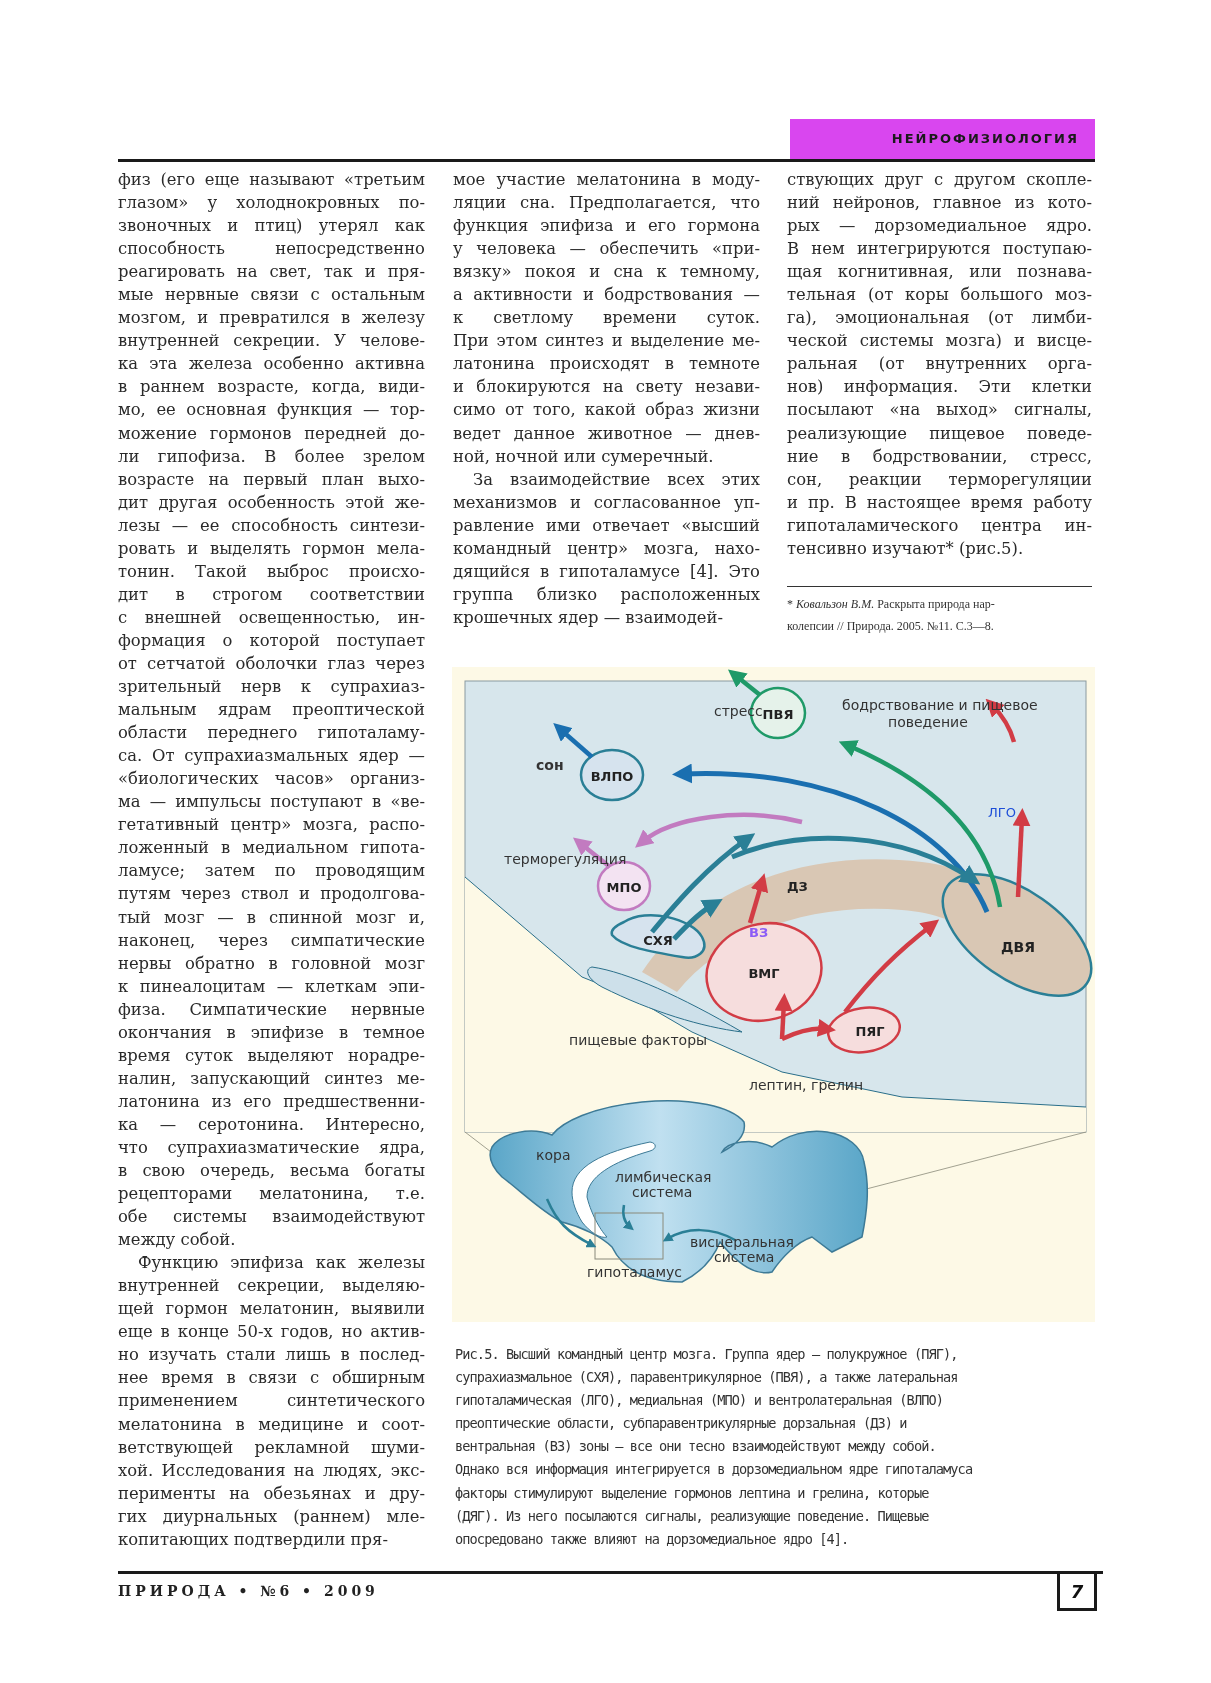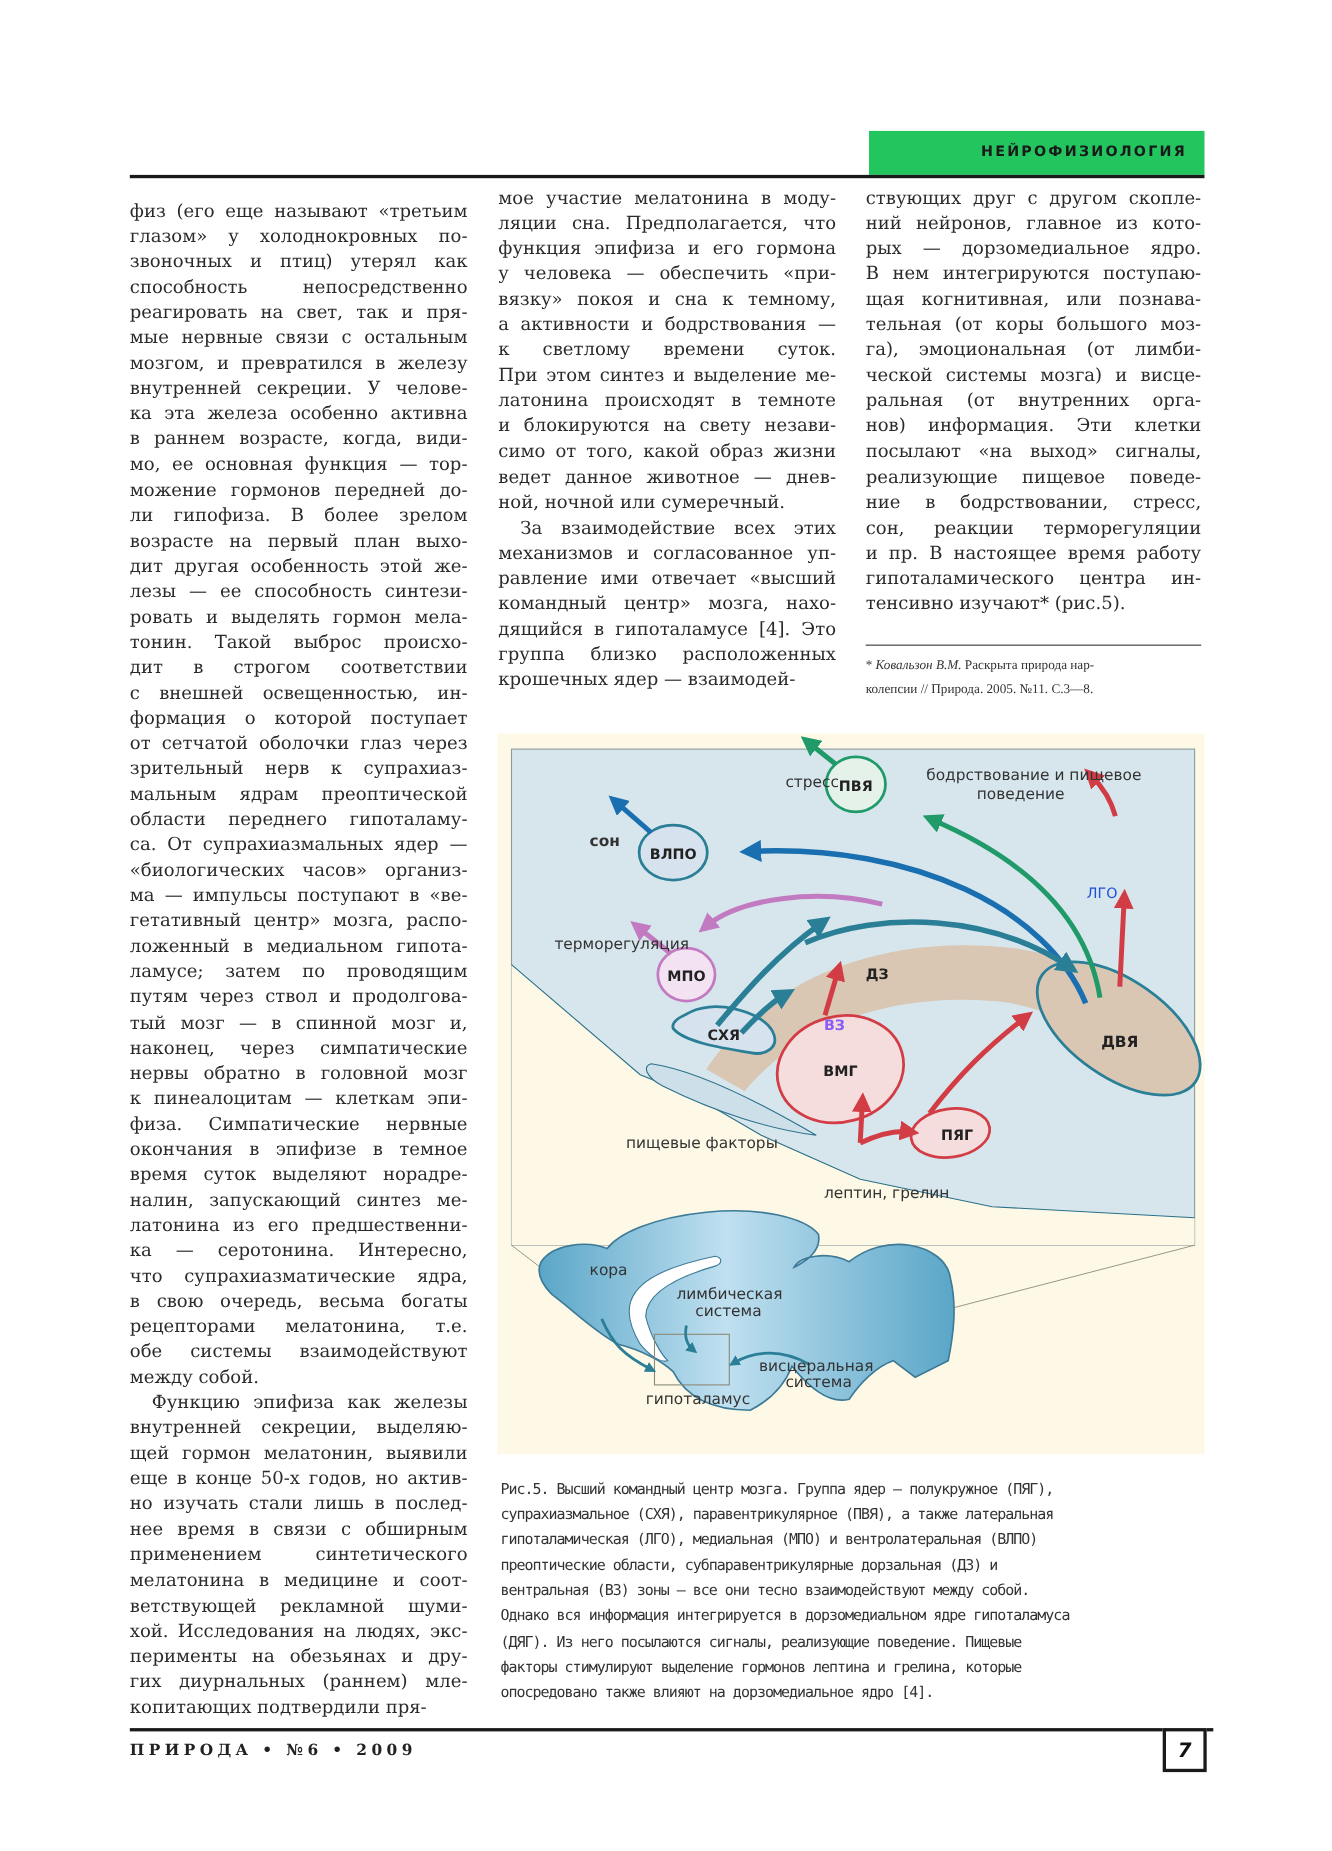--- a/index.html
+++ b/index.html
@@ -1,24 +1,24 @@
 <!DOCTYPE html>
 <html><head>
 <meta charset="utf-8">
 <style>
   html,body{margin:0;padding:0;background:#fff;}
   body{width:1211px;height:1683px;position:relative;overflow:hidden;font-family:"DejaVu Serif","Liberation Serif",serif;color:#222;}
-  .header-band{position:absolute;left:790px;top:119px;width:305px;height:40px;background:#22c55e;}
+  .header-band{position:absolute;left:790px;top:119px;width:305px;height:40px;background:#d946ef;}
   .section-label{position:absolute;right:16px;top:12px;font-family:"DejaVu Sans",sans-serif;font-weight:bold;font-size:13px;letter-spacing:2px;color:#1a1a1a;}
   .top-rule{position:absolute;left:118px;top:159px;width:977px;height:3px;background:#1a1a1a;}
   .col{position:absolute;font-size:16.4px;line-height:23.05px;text-align:justify;color:#2a2a2a;}
   .col .line{display:block;white-space:nowrap;text-align:justify;text-align-last:justify;}
   .col .line.last{text-align-last:left;}
   .col .line.ind{text-indent:20px;}
-  .col1{left:118px;top:168px;width:307px;margin-top:12px;}
+  .col1{left:118px;top:168px;width:307px;}
   .col2{left:453px;top:168px;width:307px;}
   .col3{left:787px;top:168px;width:305px;}
   .fn-rule{position:absolute;left:787px;top:586px;width:305px;height:1px;background:#333;}
   .footnote{position:absolute;left:787px;top:593px;width:305px;font-family:"Liberation Serif",serif;font-size:12px;line-height:22px;color:#333;}
   .footnote .line{display:block;white-space:nowrap;}
   .footnote i{font-style:italic;}
   .figure{position:absolute;left:452px;top:667px;width:643px;height:655px;background:#fdf9e6;}
   .figure svg{position:absolute;left:0;top:0;}
   .fig-text{font-family:"DejaVu Sans","Liberation Sans",sans-serif;}
   .caption{position:absolute;left:455px;top:1343px;width:640px;font-family:"DejaVu Sans Mono","Liberation Mono",monospace;font-size:13.6px;line-height:23.1px;color:#333;letter-spacing:-0.9px;}
@@ -276,22 +276,22 @@
   </div>
 </div>
 
 <div class="caption" id="caption">
     <span class="line">Рис.5. Высший командный центр мозга. Группа ядер — полукружное (ПЯГ),</span>
     <span class="line">супрахиазмальное (СХЯ), паравентрикулярное (ПВЯ), а также латеральная</span>
     <span class="line">гипоталамическая (ЛГО), медиальная (МПО) и вентролатеральная (ВЛПО)</span>
     <span class="line">преоптические области, субпаравентрикулярные дорзальная (ДЗ) и</span>
     <span class="line">вентральная (ВЗ) зоны — все они тесно взаимодействуют между собой.</span>
     <span class="line">Однако вся информация интегрируется в дорзомедиальном ядре гипоталамуса</span>
+    <span class="line">факторы стимулируют выделение гормонов лептина и грелина, которые</span>
     <span class="line">(ДЯГ). Из него посылаются сигналы, реализующие поведение. Пищевые</span>
-    <span class="line">факторы стимулируют выделение гормонов лептина и грелина, которые</span>
     <span class="line">опосредовано также влияют на дорзомедиальное ядро [4].</span>
   </div>
 
 <div class="bottom-rule"></div>
 <div class="journal-footer">ПРИРОДА • №6 • 2009</div>
 <div class="page-box">
   <span class="page-num">7</span>
 </div>
 
 </body></html>

